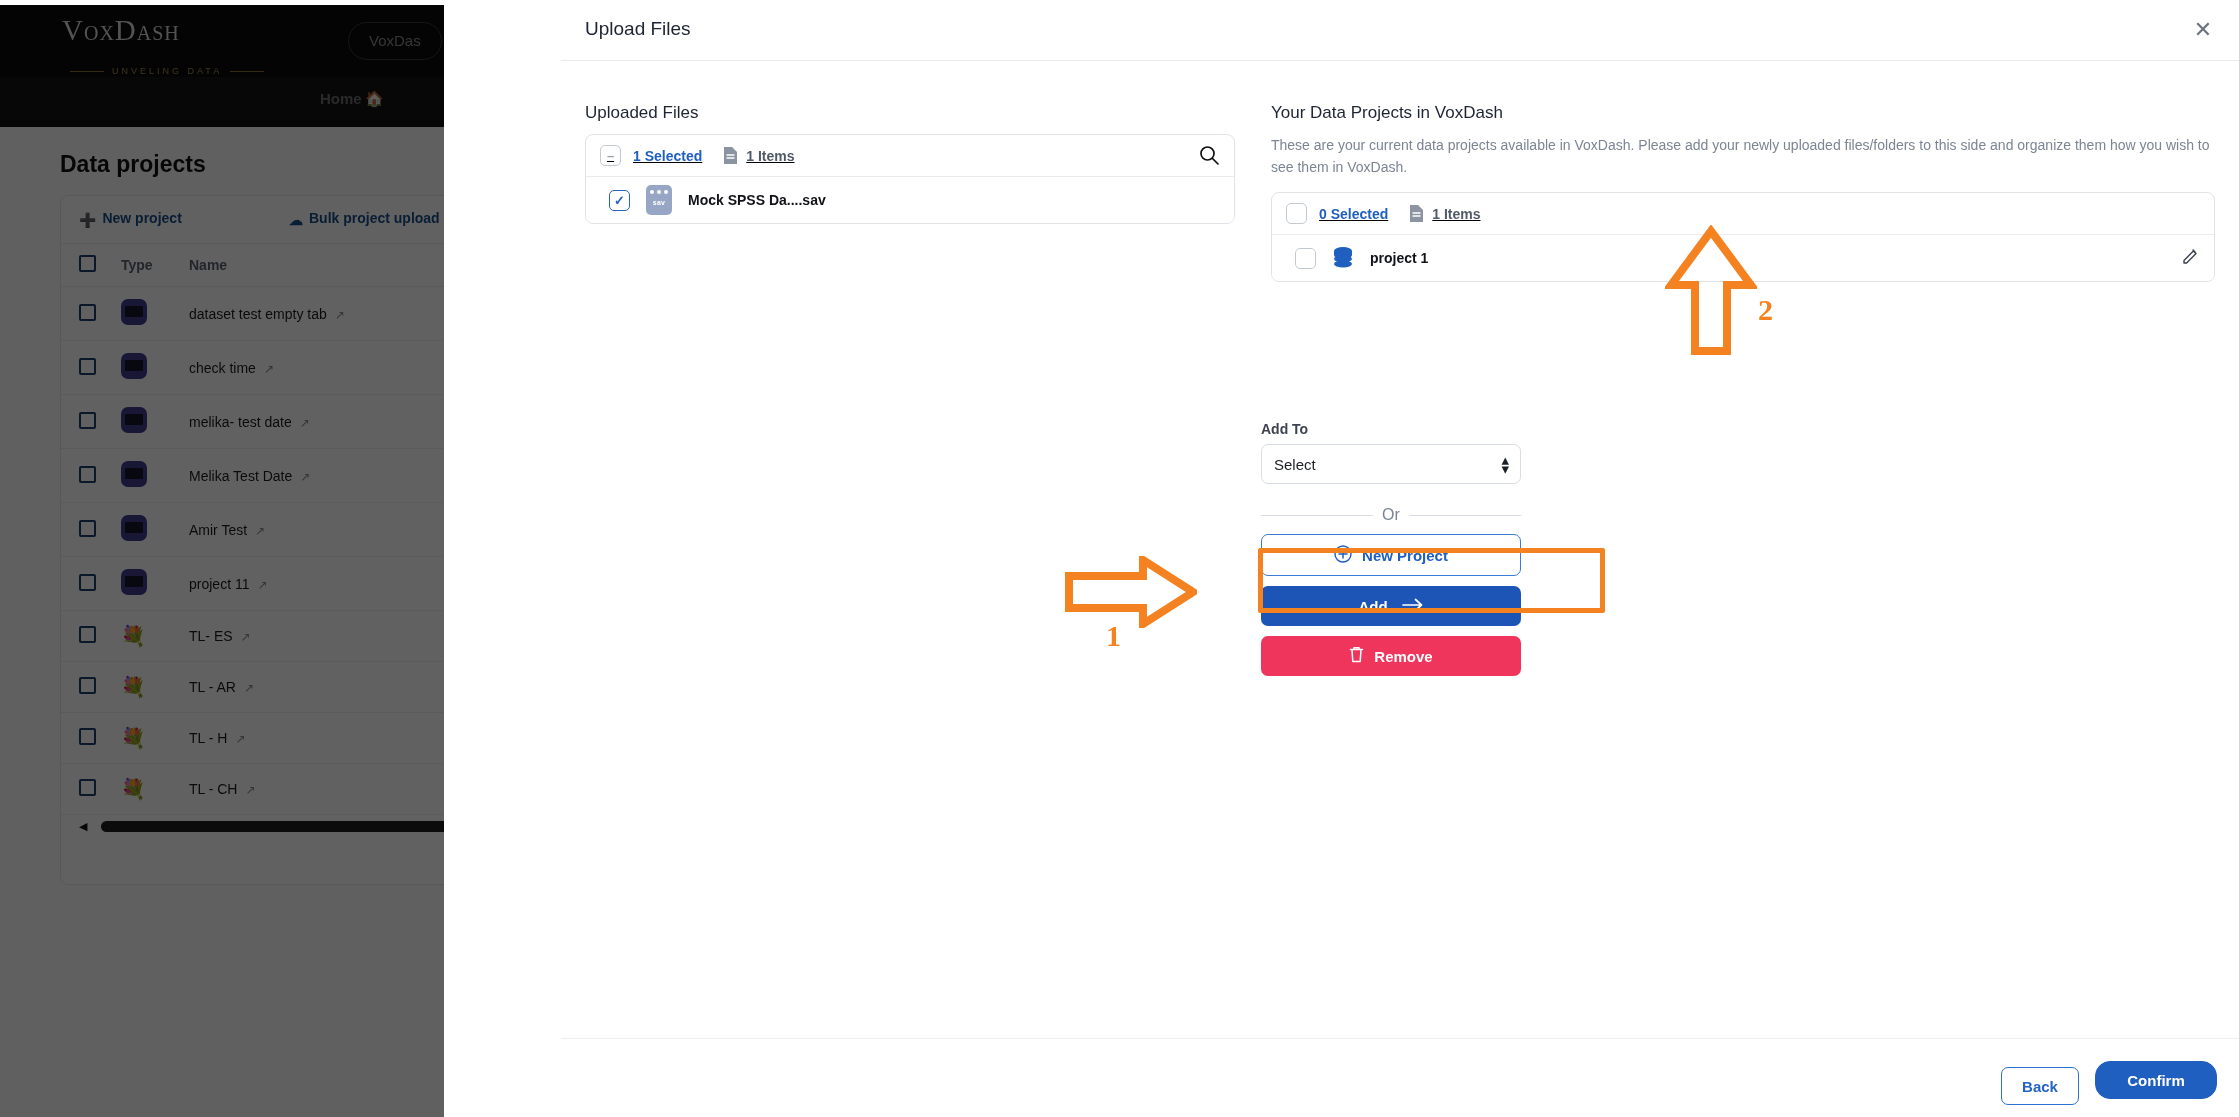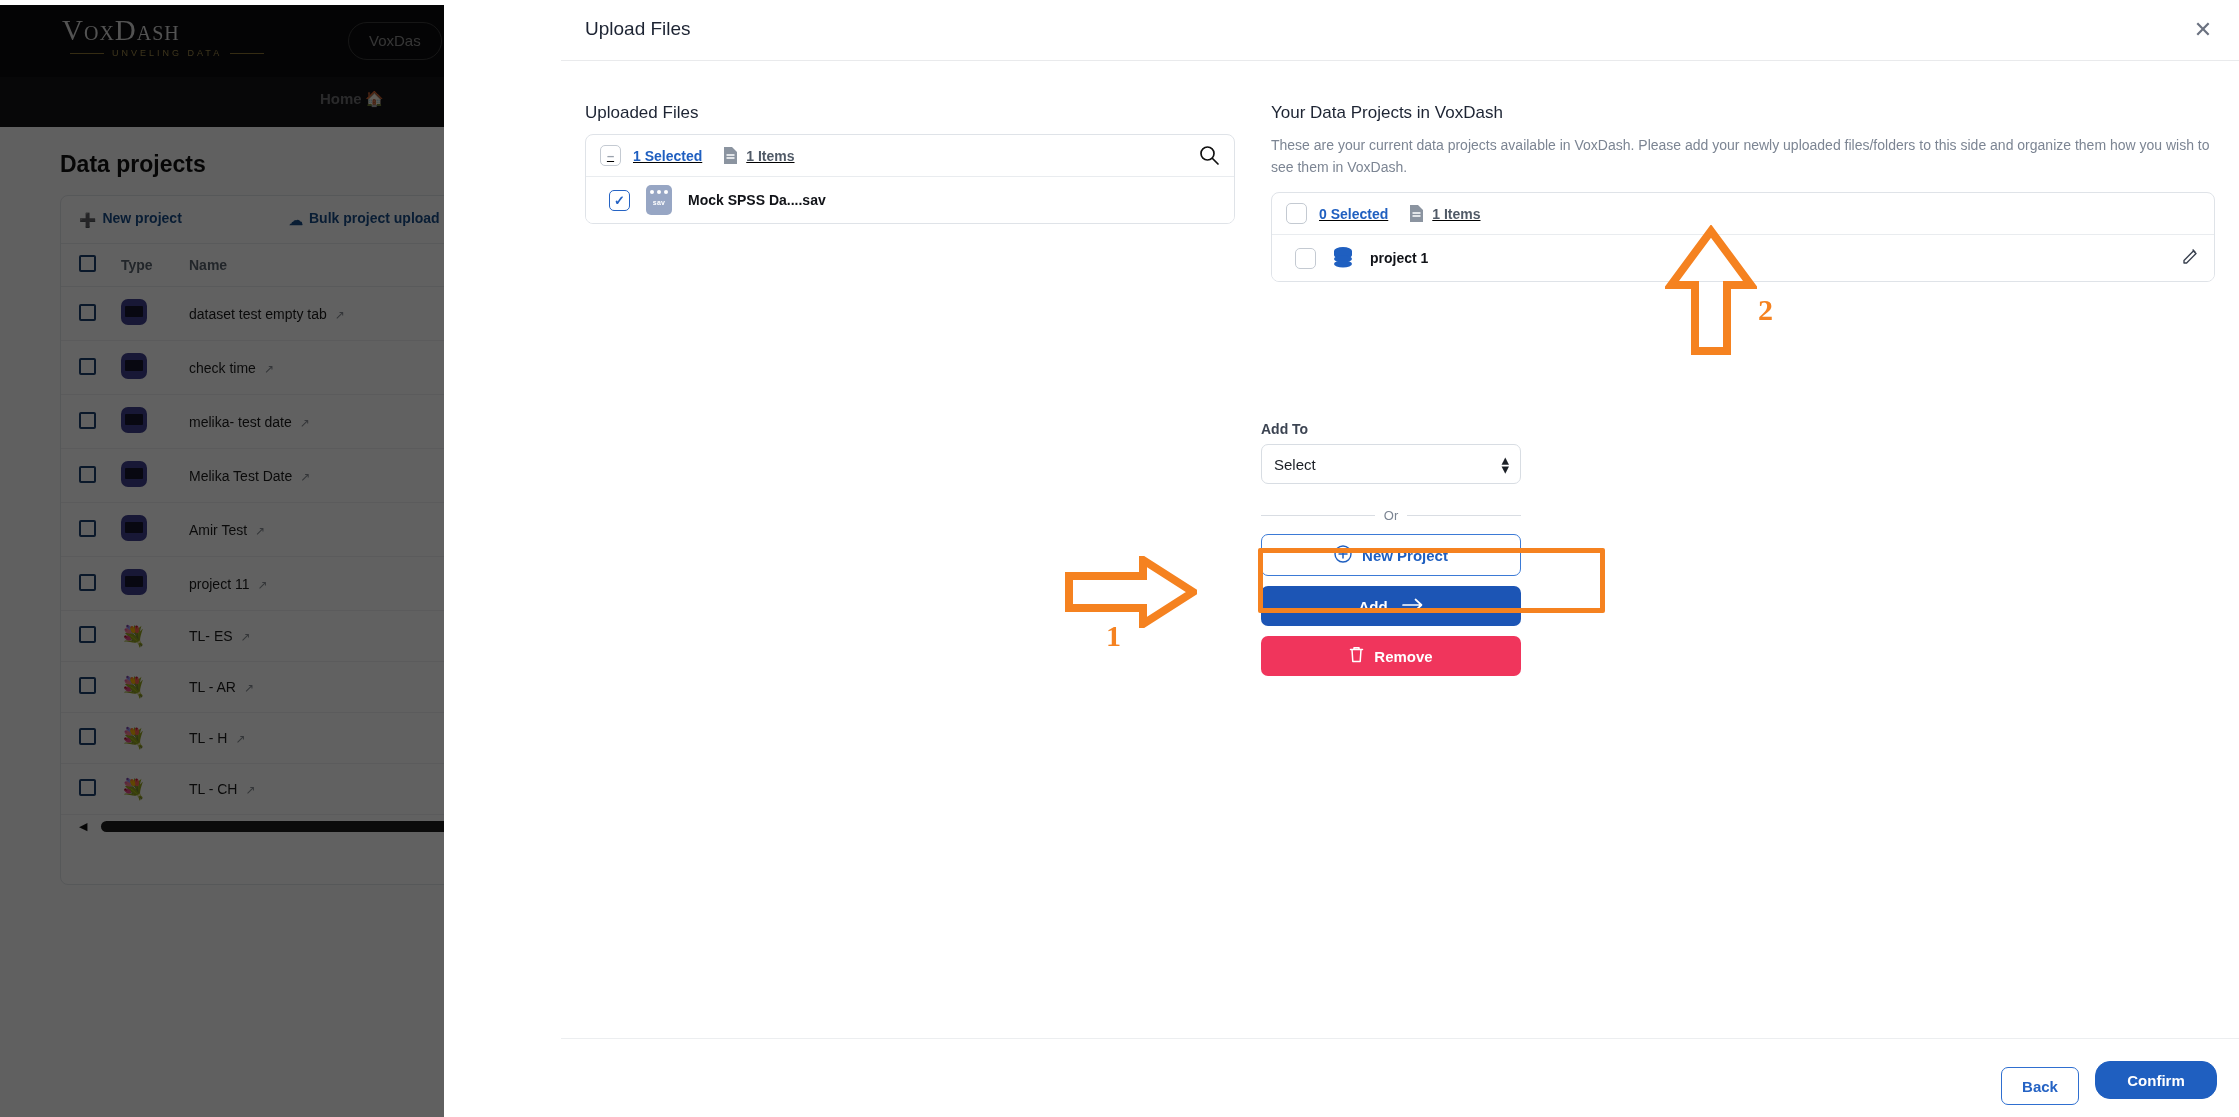--- a/index.html
+++ b/index.html
@@ -24,21 +24,21 @@
   }
   .bg-logo {
     position: absolute; left: 62px; top: 8px;
     color: #d9d9d9; font-family: "Liberation Serif", serif;
     letter-spacing: 1px;
   }
   .bg-logo .lg1 { font-size: 29px; font-variant: small-caps; display:block; line-height: 34px;}
   .bg-logo .lg2 {
     font-size: 9px; letter-spacing: 3px; color: #a08a4a;
     font-family: "Liberation Sans", sans-serif; display: block;
-    text-align: center; margin-top: 1px;
+    text-align: center; margin-top: 19px;
   }
   .bg-logo .lg2::before, .bg-logo .lg2::after {
     content: ""; display: inline-block; width: 34px; height: 1px;
     background: #8b7333; vertical-align: middle; margin: 0 8px;
   }
   .bg-pill {
     position: absolute; left: 348px; top: 17px; height: 38px;
     border: 1px solid #3a3a3a; border-radius: 20px; color: #8d8d8d;
     font-size: 15px; line-height: 36px; padding: 0 20px; white-space: nowrap;
   }
@@ -195,21 +195,21 @@
     position: absolute; right: 11px; top: 10px; color: #4a5260; font-size: 11px;
     line-height: 9px; text-align: center;
   }
   .or-div {
     position: relative; text-align: center; margin: 22px 0 0; height: 18px;
   }
   .or-div::before {
     content: ""; position: absolute; left: 0; right: 0; top: 9px; height: 1px; background: #d9dde3;
   }
   .or-div span {
-    position: relative; background: #fff; padding: 0 9px; color: #7b8492; font-size: 13px;
+    position: relative; background: #fff; padding: 0 9px; color: #7b8492; font-size: 16px;
   }
   .btn-newproj {
     margin-top: 10px; height: 42px; width: 100%;
     border: 1px solid #3b7ad6; border-radius: 7px; background: #fff; color: #1f5fc0;
     font-size: 15px; font-weight: 700; display: flex; align-items: center;
     justify-content: center; gap: 10px; cursor: pointer;
   }
   .btn-add {
     margin-top: 10px; height: 40px; width: 100%;
     border: none; border-radius: 7px; background: #1c55b5; color: #fff;

